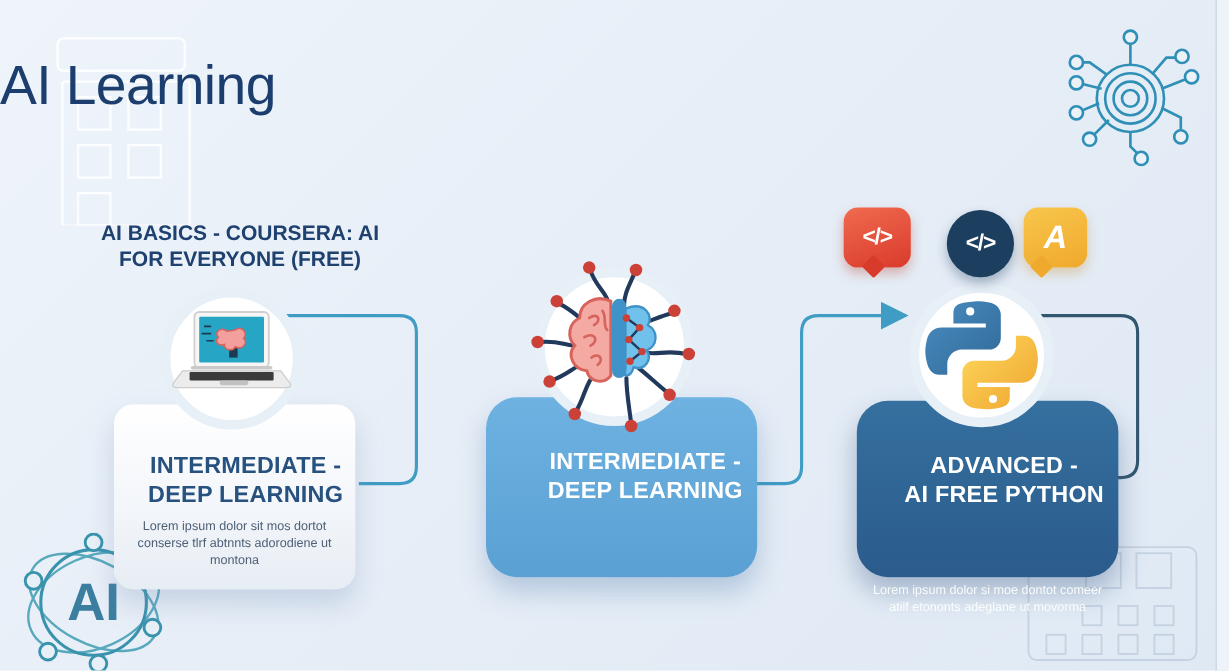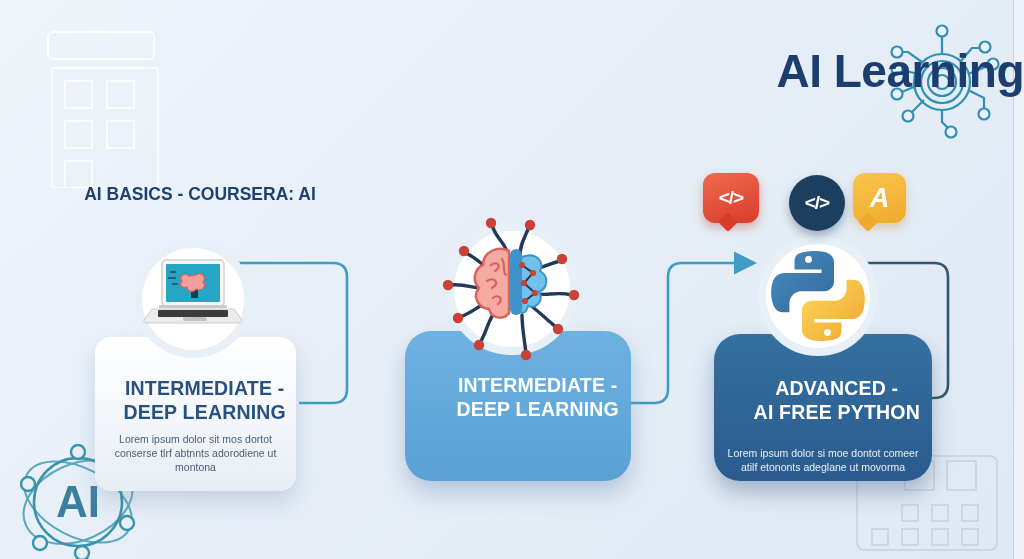--- a/index.html
+++ b/index.html
@@ -10,22 +10,22 @@
     background:linear-gradient(135deg,#eef4fa 0%, #e7eef7 45%, #dfe9f4 100%);
   }
   .edge-strip {
     position:absolute; right:0; top:0; bottom:0; width:11px;
     background:#eef3f9; border-left:1.5px solid rgba(140,160,185,.40); z-index:0;
   }
   .deco { position:absolute; z-index:0; pointer-events:none; }
   .connectors { position:absolute; inset:0; z-index:1; pointer-events:none; }
 
   .page-title {
-    position:absolute; left:0; right:0; top:44px; text-align:right;
-    font-size:46px; font-weight:bold; color:#1c3e6e; letter-spacing:-.5px; z-index:2;
+    position:absolute; left:0; right:0; top:44px; text-align:left;
+    font-size:46px; font-weight:normal; color:#1c3e6e; letter-spacing:-.5px; z-index:2;
   }
   .step-label {
     position:absolute; left:67px; top:184px; width:266px; text-align:center;
     font-size:17.5px; font-weight:bold; color:#1e416f; line-height:1.25; z-index:2;
   }
 
   .card {
     position:absolute; z-index:2; text-align:center;
     display:flex; flex-direction:column; align-items:flex-end;
   }
@@ -35,21 +35,21 @@
     box-shadow:0 12px 22px rgba(110,140,180,.28); padding:40px 10px 0;
   }
   .card-intermediate {
     left:405px; top:331px; width:226px; height:150px; border-radius:26px;
     background:linear-gradient(180deg,#6db2e1 0%, #5aa0d3 100%);
     box-shadow:0 12px 22px rgba(90,130,175,.35); padding:43px 12px 0;
   }
   .card-advanced {
     left:714px; top:334px; width:218px; height:147px; border-radius:26px;
     background:linear-gradient(180deg,#35709f 0%, #2a5b8c 100%);
-    box-shadow:0 12px 22px rgba(70,100,140,.40); padding:43px 12px 0;
+    box-shadow:0 12px 22px rgba(70,100,140,.40); padding:43px 12px 0;gap:39px;
   }
   .card-title { font-size:19.5px; font-weight:bold; line-height:1.22; letter-spacing:.2px; }
   .card-basics .card-title { color:#27517f; }
   .card-intermediate .card-title, .card-advanced .card-title { color:#ffffff; }
   .card-body { margin-top:7px; font-size:10.5px; line-height:1.35; font-weight:normal; }
   .card-basics .card-body { color:#4e6077; }
   .card-intermediate .card-body { color:rgba(255,255,255,.93); }
   .card-advanced .card-body { color:rgba(255,255,255,.90);margin-top:21px; }
 
   .step-icon { position:absolute; z-index:3; pointer-events:none; }
@@ -166,20 +166,21 @@
     </defs>
     <path d="M228 263 H333 Q347 263 347 277 V389 Q347 403 333 403 H299" fill="none" stroke="#3f9cc4" stroke-width="2.6"></path>
     <path d="M626 403 H654 Q668 403 668 389 V277 Q668 263 682 263 H752" fill="none" stroke="#3f9cc4" stroke-width="2.6" marker-end="url(#arrow)"></path>
     <path d="M860 263 H934 Q948 263 948 277 V384 Q948 398 934 398 H920" fill="none" stroke="#33566f" stroke-width="2.6"></path>
   </svg>
 
   <h1 class="page-title">AI Learning</h1>
 
   <div class="step-label">
     <span>AI BASICS - COURSERA: AI</span><br>
+    <span>FOR EVERYONE (FREE)</span>
   </div>
 
   <div class="card card-basics">
     <div class="card-title">
       <span>INTERMEDIATE -</span><br>
       <span>DEEP LEARNING</span>
     </div>
     <div class="card-body">Lorem ipsum dolor sit mos dortot conserse tlrf abtnnts adorodiene ut montona</div>
   </div>
 

